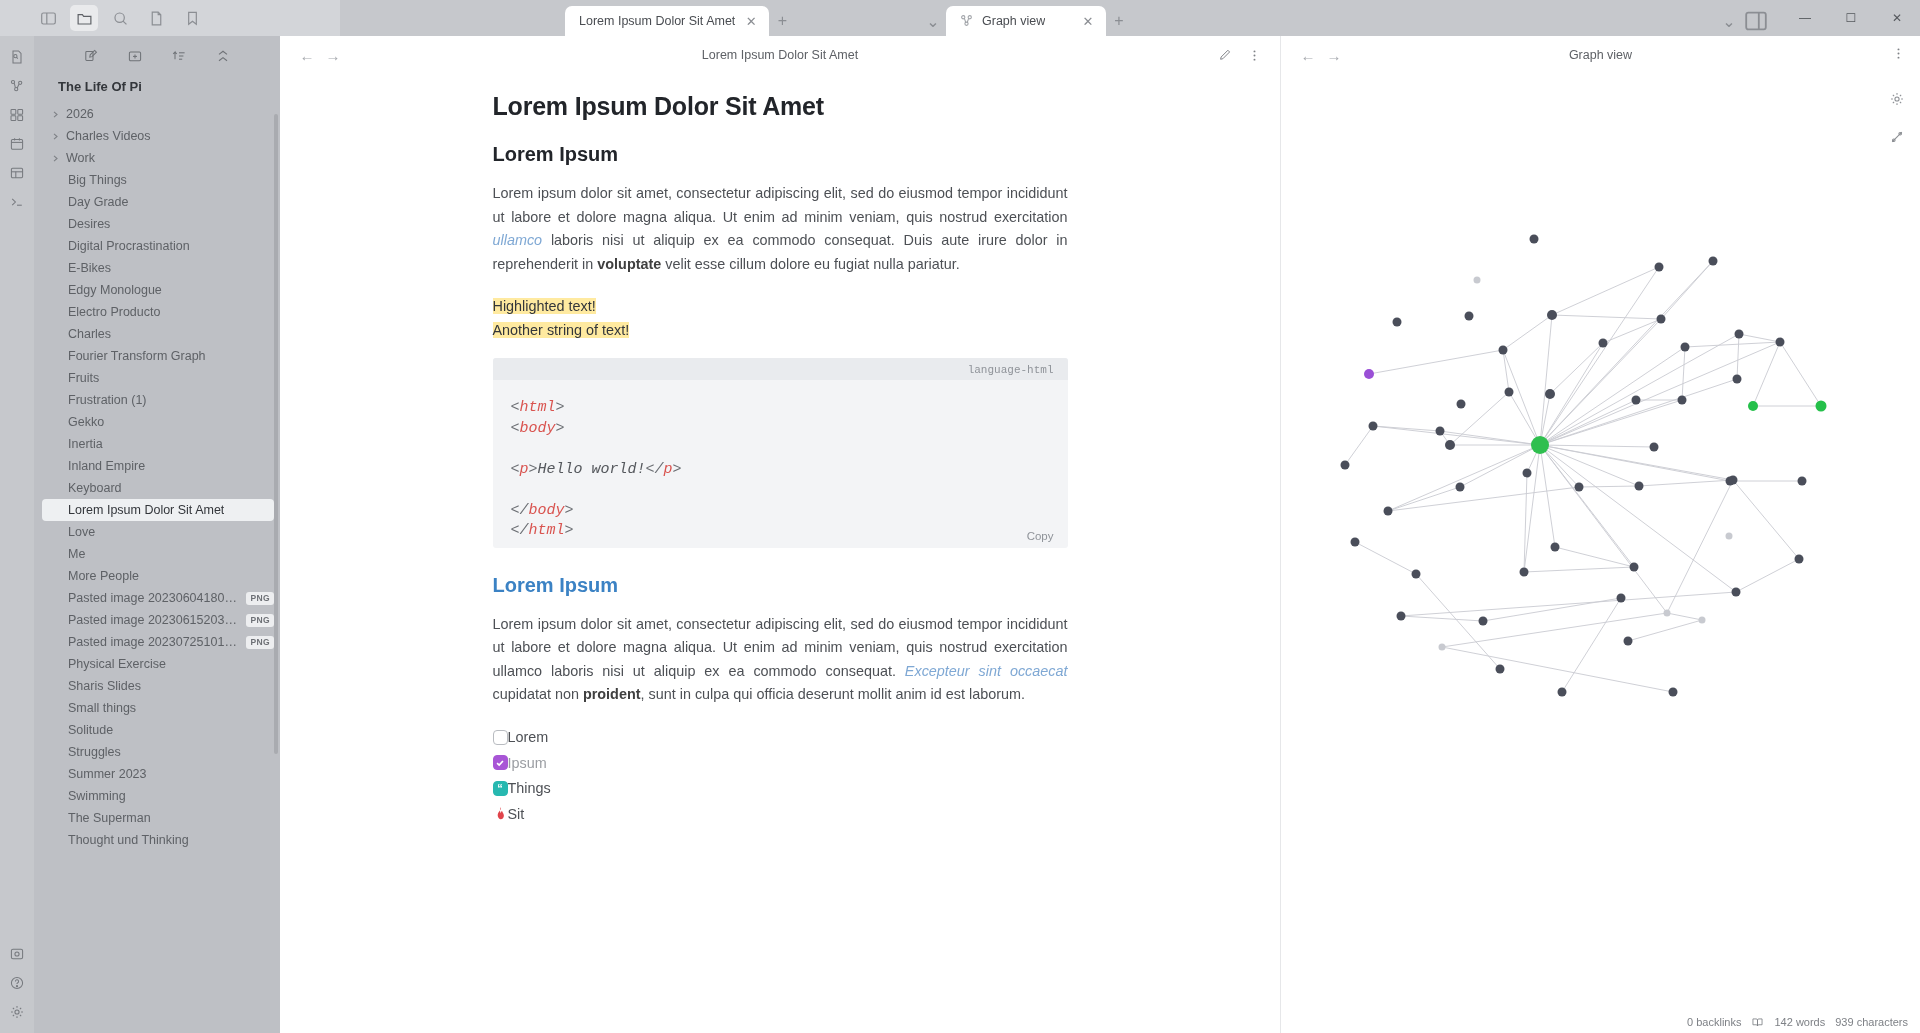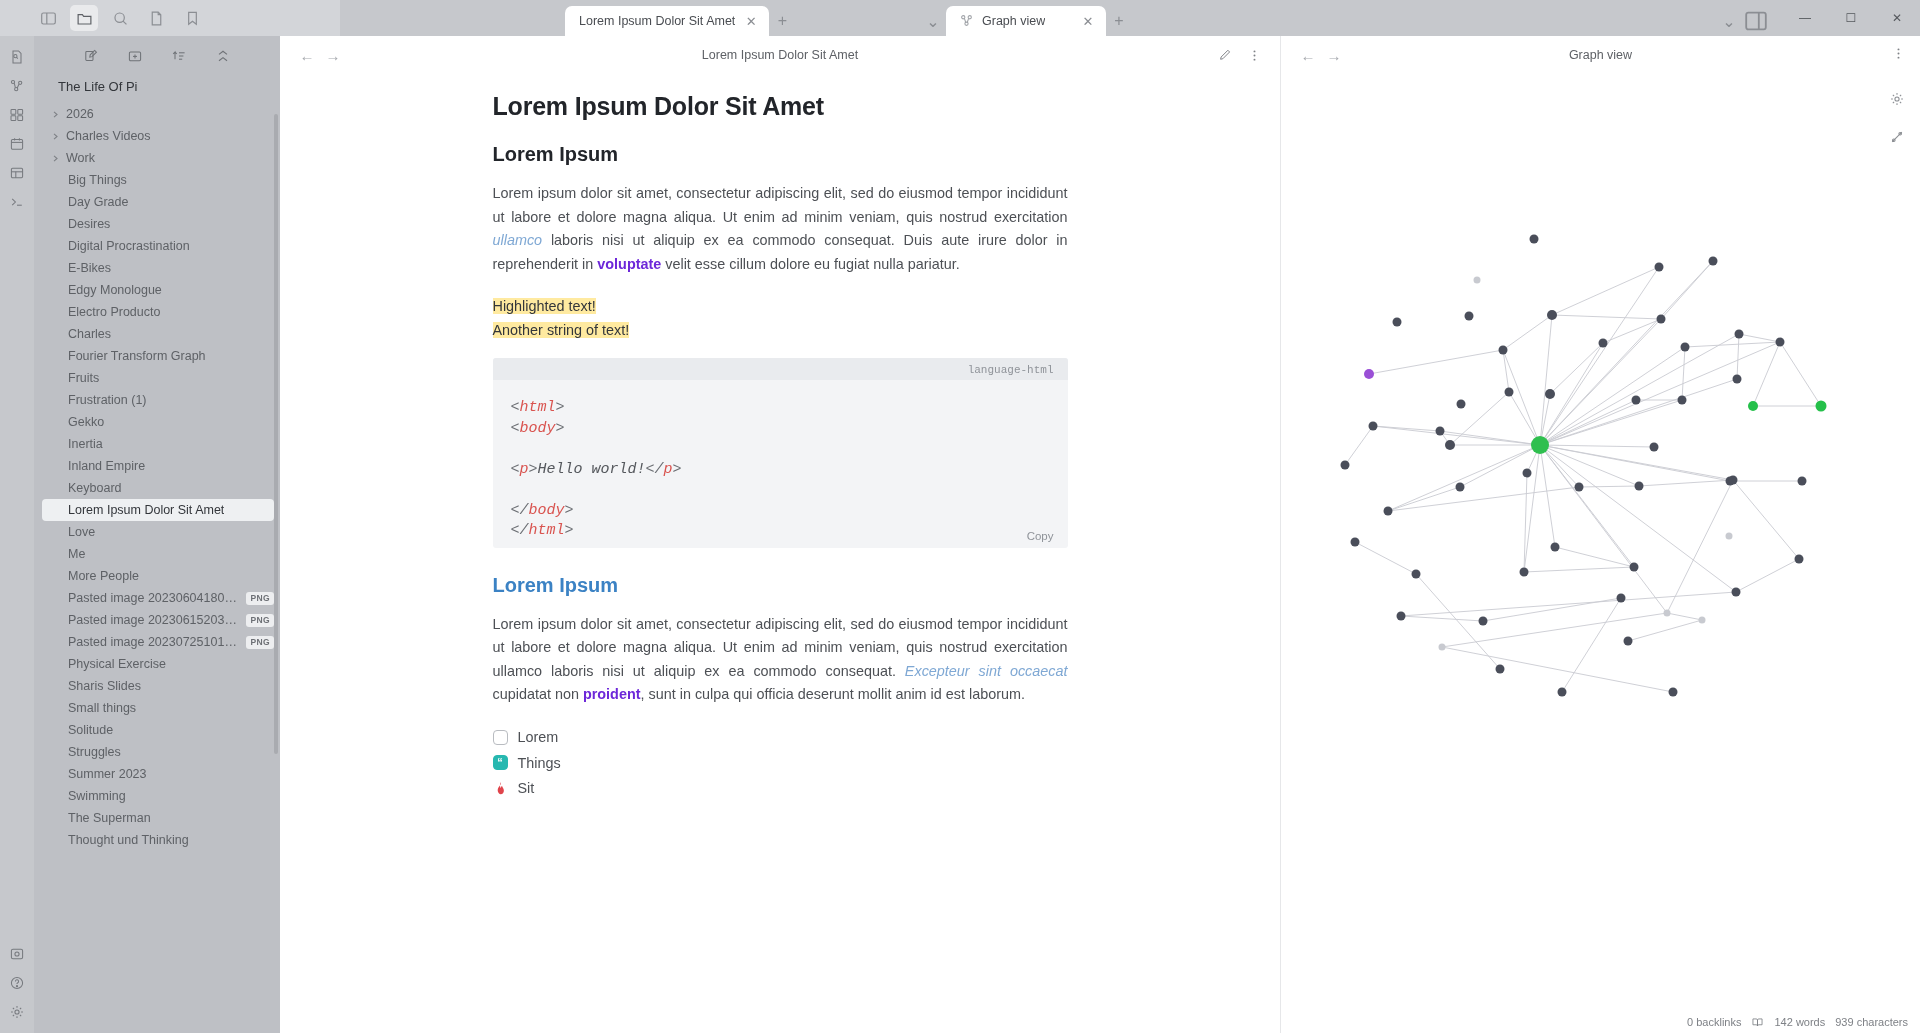--- a/index.html
+++ b/index.html
@@ -59,21 +59,21 @@
   .rb { width: 26px; height: 26px; display: flex; align-items: center; justify-content: center; color: #76797e; border-radius: 4px; }
   .rb svg { width: 16px; height: 16px; }
   .ribbon .spacer { flex: 1; }
 
   
   .sidebar { width: 246px; background: #bec0c5; display: flex; flex-direction: column; flex: none; position: relative; }
   .sb-tools { height: 34px; display: flex; align-items: center; justify-content: center; gap: 22px; padding-top: 6px; }
   .sb-tool { width: 22px; height: 22px; display:flex; align-items:center; justify-content:center; color:#6f7277; }
   .sb-tool svg { width: 16px; height: 16px; }
   .sb-scroll { flex: 1; overflow: hidden; padding-top: 4px; position: relative; }
-  .sb-vault { font-size: 13px; font-weight: normal; color: #33363b; padding: 5px 9px 9px 24px; }
+  .sb-vault { font-size: 13px; font-weight: bold; color: #33363b; padding: 5px 9px 9px 24px; }
   .sb-row {
     height: 22px; display: flex; align-items: center; font-size: 12.5px;
     color: #5e6166; padding-left: 24px; position: relative; margin: 0 6px 0 8px;
     border-radius: 4px;
   }
   .sb-row .twisty { position: absolute; left: 8px; width: 10px; height: 10px; color: #7e8186; display:flex; align-items:center; justify-content:center; }
   .sb-row .twisty svg { width: 9px; height: 9px; }
   .sb-row.file { padding-left: 26px; }
   .sb-row.selected { background: #eef0f2; color: #33363b; }
   .sb-row .nm { white-space: nowrap; overflow: hidden; text-overflow: ellipsis; }
@@ -92,34 +92,34 @@
   .ed-head .right .hb { width: 24px; height: 24px; display:flex; align-items:center; justify-content:center; color:#7e8186; }
   .ed-head .right .hb svg { width: 15px; height: 15px; }
 
   .ed-scroll { flex: 1; overflow: hidden; position: relative; }
   .doc { max-width: 575px; margin: 0 auto; padding: 18px 0 30px 0; }
   h1.doc-h1 { font-size: 25px; color: #22252a; letter-spacing: -0.2px; margin-bottom: 22px; font-weight: bold; }
   h2.doc-h2 { font-size: 20px; color: #22252a; margin-bottom: 16px; font-weight: bold; }
   h2.doc-h2.link { color: #3b82c4; }
   p.doc-p { font-size: 14.4px; line-height: 23.5px; color: #4d5055; text-align: justify; margin-bottom: 18px; }
   p.doc-p em { font-style: italic; color: #7fa8d4; }
-  p.doc-p .b { font-weight: bold; color: #6d28d9; }
+  p.doc-p .b { font-weight: bold; color: #404040; }
   .hl { background: #ffeaa0; color: #33363b; font-size: 14.4px; line-height: 24px; display: inline; }
   .hl-block { margin-bottom: 16px; }
   .hl-block div { display: inline-block; }
 
   .codeblock { background: #f3f4f6; border-radius: 3px; margin-bottom: 26px; position: relative; }
   .code-lang { text-align: right; font-family: "Liberation Mono", monospace; font-size: 11px; color: #8f9399; padding: 6px 14px 4px 0; background:#e9ebee; border-radius:3px 3px 0 0;}
   .code-body { font-family: "Liberation Mono", monospace; font-size: 15px; line-height: 20.5px; color: #55585d; padding: 18px 18px 6px 18px; font-style: italic; }
   .code-body .tag { color: #d9534f; }
   .code-body .br { color: #6b6e73; }
   .code-copy { position: absolute; right: 14px; bottom: 6px; font-size: 11.5px; color: #8f9399; }
 
   .todo { list-style: none; }
-  .todo li { display: flex; align-items: center; gap: 10px; height: 25.5px; font-size: 14.4px; color: #4d5055; }
+  .todo li { display: flex; align-items: center; gap: 0; height: 25.5px; font-size: 14.4px; color: #4d5055; }
   .cbox { width: 15px; height: 15px; border: 1.6px solid #b9bcc1; border-radius: 4px; flex: none; }
   .cbox.checked { background: #a855d6; border-color: #a855d6; display: flex; align-items: center; justify-content: center; color: #fff; }
   .cbox.checked svg { width: 10px; height: 10px; }
   .cbox.quote { background: #27b8b0; border-color: #27b8b0; color: #fff; display:flex; align-items:center; justify-content:center; font-size: 11px; font-weight: bold; line-height: 1; }
   .flame { width: 15px; height: 15px; display:flex; align-items:center; justify-content:center; color: #e0444b; font-size: 14px; flex: none; }
   .todo li.done { color: #9a9da2; }
 
   
   .graph { width: 640px; background: #ffffff; display: flex; flex-direction: column; flex: none; position: relative; border-left: 1px solid #e6e7e9; }
   .gr-head { height: 38px; display: flex; align-items: center; padding: 0 14px; position: relative; flex: none; }
@@ -501,20 +501,28 @@
           </div>
 
           <h2 class="doc-h2 link">Lorem Ipsum</h2>
 
           <p class="doc-p"><span>Lorem ipsum dolor sit amet, consectetur adipiscing elit, sed do eiusmod tempor incididunt ut labore et dolore magna aliqua. Ut enim ad minim veniam, quis nostrud exercitation ullamco laboris nisi ut aliquip ex ea commodo consequat. </span><em>Excepteur sint occaecat</em><span> cupidatat non </span><span class="b">proident</span><span>, sunt in culpa qui officia deserunt mollit anim id est laborum.</span></p>
 
           <ul class="todo" id="todo-list">
               <li>
                 <span class="cbox"></span>
                 <span>Lorem</span>
+              </li>
+              <li class="done">
+                <span class="cbox checked">
+                  <svg viewBox="0 0 12 12" fill="none" stroke="currentColor" stroke-width="2">
+                    <polyline points="2.5,6.2 5,8.6 9.5,3.6"></polyline>
+                  </svg>
+                </span>
+                <span>Ipsum</span>
               </li>
               <li>
                 <span class="cbox quote">“</span>
                 <span>Things</span>
               </li>
               <li>
                 <span class="flame">
                   <svg viewBox="0 0 16 16" fill="currentColor">
                     <path d="M8 1c1 2.6-.6 3.6-1.6 5C5.2 7.6 5 9 5 9.8 5 12.2 6.6 14 8.3 14c1.9 0 3.3-1.6 3.3-3.7 0-2.4-1.6-3.6-2-5.3-1 .9-1.3 1.9-1.2 2.7C7.4 6.3 7 4 8 1z"></path>
                   </svg>

